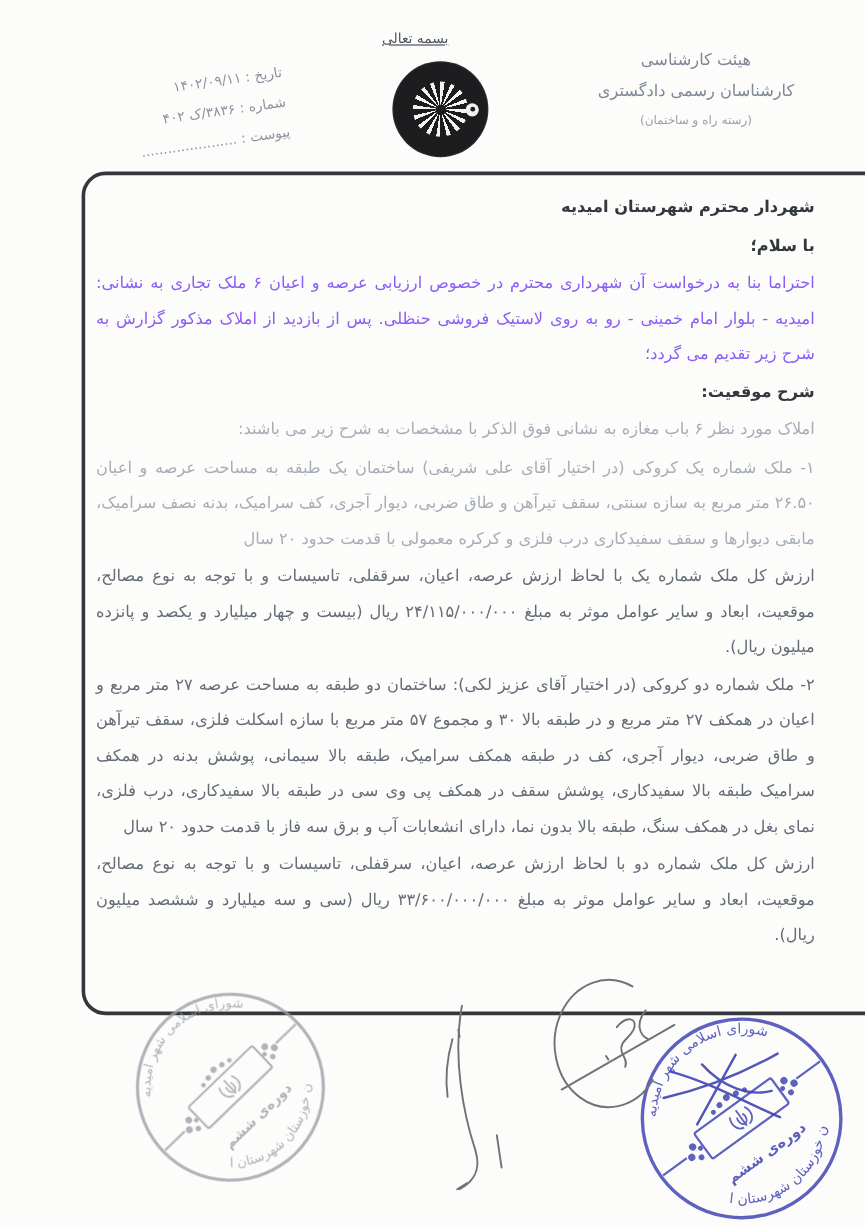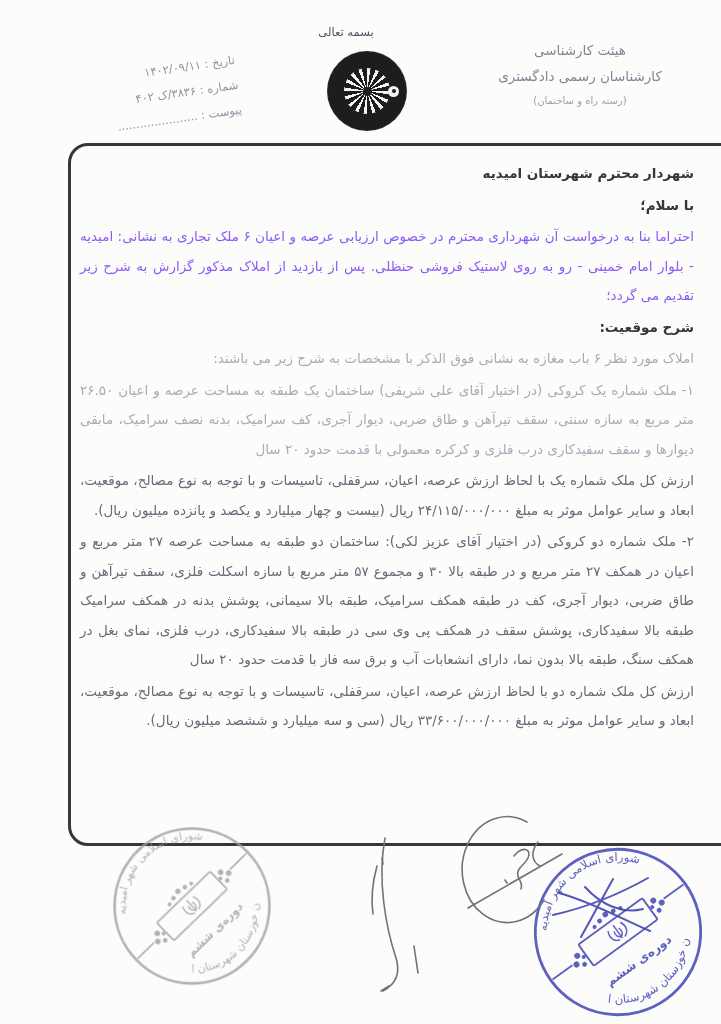--- a/index.html
+++ b/index.html
@@ -11,21 +11,21 @@
   }
   
   .meta{
     position:absolute;left:55px;top:48px;width:178px;
     transform:rotate(-8deg);transform-origin:right top;
     direction:rtl;text-align:right;
     color:#8d94a2;font-size:11.5px;line-height:25px;letter-spacing:.2px;
   }
   .bismillah{
     position:absolute;left:298px;top:25px;width:96px;text-align:center;
-    color:#4d5360;font-size:11.5px;direction:rtl;
+    color:#4d5360;font-size:11.5px;direction:rtl;text-decoration:underline;
   }
   .emblem{position:absolute;left:328px;top:52px;width:78px;height:78px;border-radius:50%;background:#1d1d20;box-shadow:0 0 0 1px #2a2a2e;}
   .emblem-star{position:absolute;left:50%;top:50%;width:46px;height:46px;margin:-23px 0 0 -23px;border-radius:50%;
     background:repeating-conic-gradient(#f2f2ef 0deg 9deg, rgba(0,0,0,0) 9deg 22.5deg);}
   .emblem-core{position:absolute;left:50%;top:50%;width:9px;height:9px;margin:-4.5px;border-radius:50%;background:#1d1d20;}
   .emblem-key{position:absolute;right:7px;top:50%;width:11px;height:11px;margin-top:-5.5px;border-radius:50%;background:#f2f2ef;}
   .emblem-key::after{content:"";position:absolute;left:3.5px;top:3.5px;width:4px;height:4px;border-radius:50%;background:#1d1d20;}
   .org{
     position:absolute;left:458px;top:37px;width:244px;
     direction:rtl;text-align:center;color:#7e8796;
@@ -36,21 +36,21 @@
   
   .frame{
     position:absolute;left:68px;top:143px;width:700px;height:697px;
     border:3px solid #34373c;border-radius:20px;
   }
   .doc-body{
     position:absolute;left:80px;top:159px;width:616px;
     direction:rtl;text-align:justify;text-justify:inter-word;
     font-size:13.5px;line-height:29.5px;color:#4a5058;
   }
-  .doc-body p{margin:0 2px 2px 0;}
+  .doc-body p{margin:0 17px 2px 0;}
   .p-bold{font-weight:700;color:#33383f;}
   .p-normal{color:#8b5cf6;}
   .p-faint{color:#a6adb9;}
   .p-medium{color:#646c78;}
   
   .stamp{position:absolute;pointer-events:none;}
   .stamp svg{display:block;width:100%;height:100%;}
   .stamp-left{left:104px;top:818px;width:176px;height:176px;color:#9ba0a8;opacity:.78;transform:rotate(-44deg);filter:blur(.3px);}
   .stamp-right{left:524px;top:838px;width:188px;height:188px;color:#5054ba;opacity:.92;transform:rotate(-36deg);}
   .stamp .arc-text{font-size:12.5px;letter-spacing:1.2px;}

